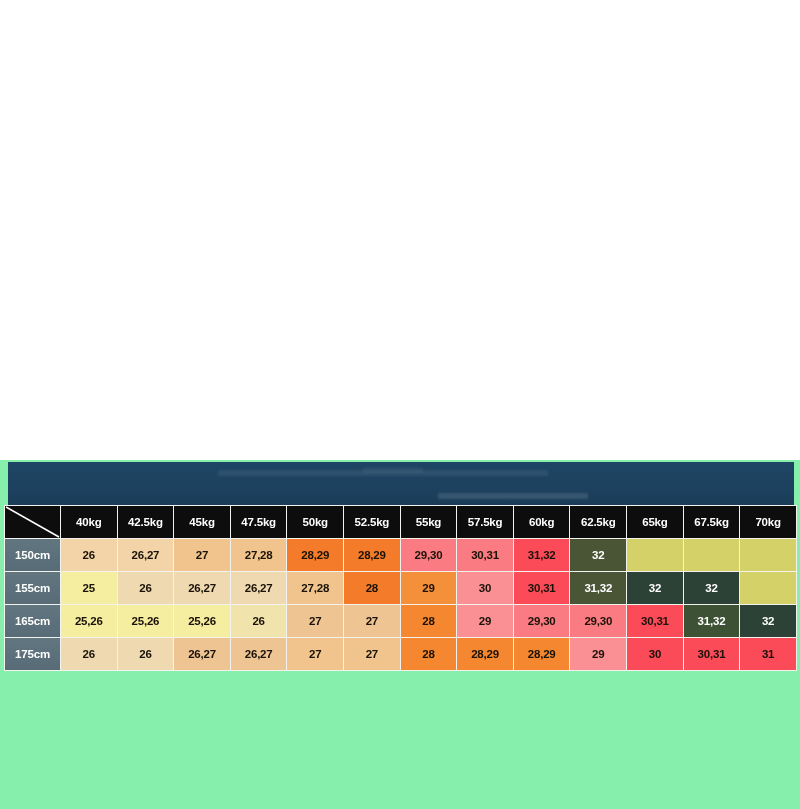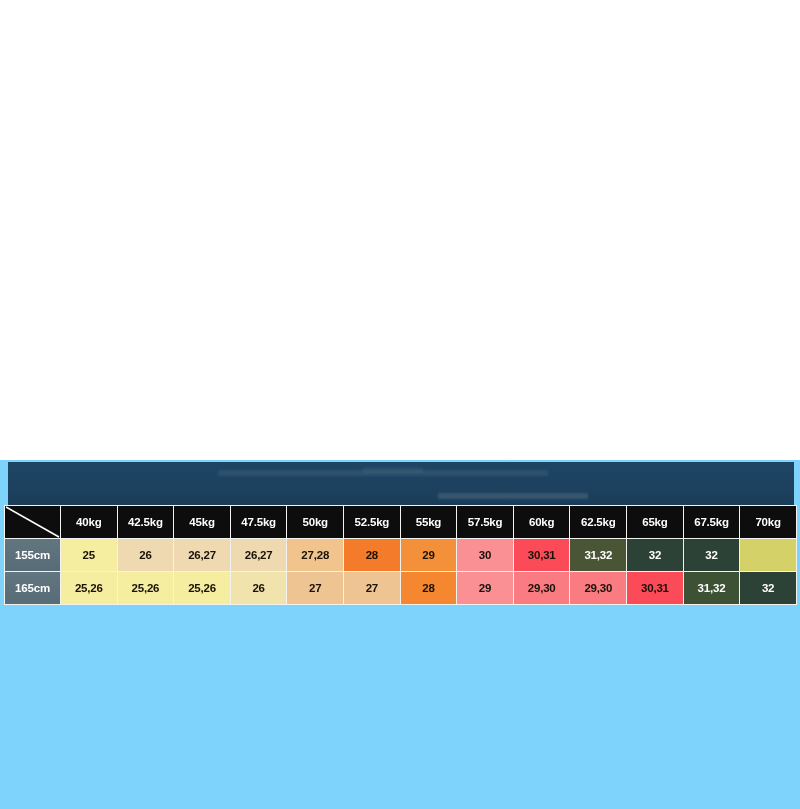--- a/index.html
+++ b/index.html
@@ -14,21 +14,21 @@
     font-family: "Liberation Sans", sans-serif;
     position: relative;
   }
 
   #page {
     position: absolute;
     left: 0;
     top: 0;
     width: 800px;
     height: 809px;
-    background: #7dd3fc;
+    background: #86efac;
   }
 
   
   .whitespace-top {
     position: absolute;
     left: 0;
     top: 0;
     width: 800px;
     height: 460px;
     background: #ffffff;
@@ -170,20 +170,36 @@
             <th class="colhead">57.5kg</th>
             <th class="colhead">60kg</th>
             <th class="colhead">62.5kg</th>
             <th class="colhead">65kg</th>
             <th class="colhead">67.5kg</th>
             <th class="colhead">70kg</th>
           </tr>
       </thead>
       <tbody id="tbody">
           <tr>
+            <td class="rowhead">150cm</td>
+            <td class="cell" style="background: rgb(242, 212, 168);">26</td>
+            <td class="cell" style="background: rgb(242, 212, 168);">26,27</td>
+            <td class="cell" style="background: rgb(240, 196, 140);">27</td>
+            <td class="cell" style="background: rgb(240, 196, 140);">27,28</td>
+            <td class="cell" style="background: rgb(244, 123, 41);">28,29</td>
+            <td class="cell" style="background: rgb(244, 123, 41);">28,29</td>
+            <td class="cell" style="background: rgb(250, 123, 130);">29,30</td>
+            <td class="cell" style="background: rgb(250, 123, 130);">30,31</td>
+            <td class="cell" style="background: rgb(251, 74, 88);">31,32</td>
+            <td class="cell dark-text" style="background: rgb(74, 85, 54);">32</td>
+            <td class="cell empty" style="background: rgb(212, 209, 105);"></td>
+            <td class="cell empty" style="background: rgb(212, 209, 105);"></td>
+            <td class="cell empty" style="background: rgb(212, 209, 105);"></td>
+          </tr>
+          <tr>
             <td class="rowhead">155cm</td>
             <td class="cell" style="background: rgb(245, 237, 160);">25</td>
             <td class="cell" style="background: rgb(238, 217, 176);">26</td>
             <td class="cell" style="background: rgb(238, 217, 176);">26,27</td>
             <td class="cell" style="background: rgb(238, 217, 176);">26,27</td>
             <td class="cell" style="background: rgb(240, 196, 140);">27,28</td>
             <td class="cell" style="background: rgb(244, 123, 41);">28</td>
             <td class="cell" style="background: rgb(244, 144, 58);">29</td>
             <td class="cell" style="background: rgb(250, 143, 148);">30</td>
             <td class="cell" style="background: rgb(251, 74, 88);">30,31</td>
@@ -201,17 +217,33 @@
             <td class="cell" style="background: rgb(238, 196, 147);">27</td>
             <td class="cell" style="background: rgb(238, 196, 147);">27</td>
             <td class="cell" style="background: rgb(244, 135, 47);">28</td>
             <td class="cell" style="background: rgb(250, 143, 148);">29</td>
             <td class="cell" style="background: rgb(250, 123, 130);">29,30</td>
             <td class="cell" style="background: rgb(250, 123, 130);">29,30</td>
             <td class="cell" style="background: rgb(251, 74, 88);">30,31</td>
             <td class="cell dark-text" style="background: rgb(61, 82, 52);">31,32</td>
             <td class="cell dark-text" style="background: rgb(44, 66, 54);">32</td>
           </tr>
+          <tr>
+            <td class="rowhead">175cm</td>
+            <td class="cell" style="background: rgb(238, 217, 176);">26</td>
+            <td class="cell" style="background: rgb(238, 217, 176);">26</td>
+            <td class="cell" style="background: rgb(238, 196, 147);">26,27</td>
+            <td class="cell" style="background: rgb(238, 196, 147);">26,27</td>
+            <td class="cell" style="background: rgb(240, 196, 140);">27</td>
+            <td class="cell" style="background: rgb(240, 196, 140);">27</td>
+            <td class="cell" style="background: rgb(244, 135, 47);">28</td>
+            <td class="cell" style="background: rgb(244, 135, 47);">28,29</td>
+            <td class="cell" style="background: rgb(244, 135, 47);">28,29</td>
+            <td class="cell" style="background: rgb(250, 143, 148);">29</td>
+            <td class="cell" style="background: rgb(251, 74, 88);">30</td>
+            <td class="cell" style="background: rgb(251, 74, 88);">30,31</td>
+            <td class="cell" style="background: rgb(251, 74, 88);">31</td>
+          </tr>
         </tbody>
     </table>
   </div>
 
 </div>
 
 </body></html>

